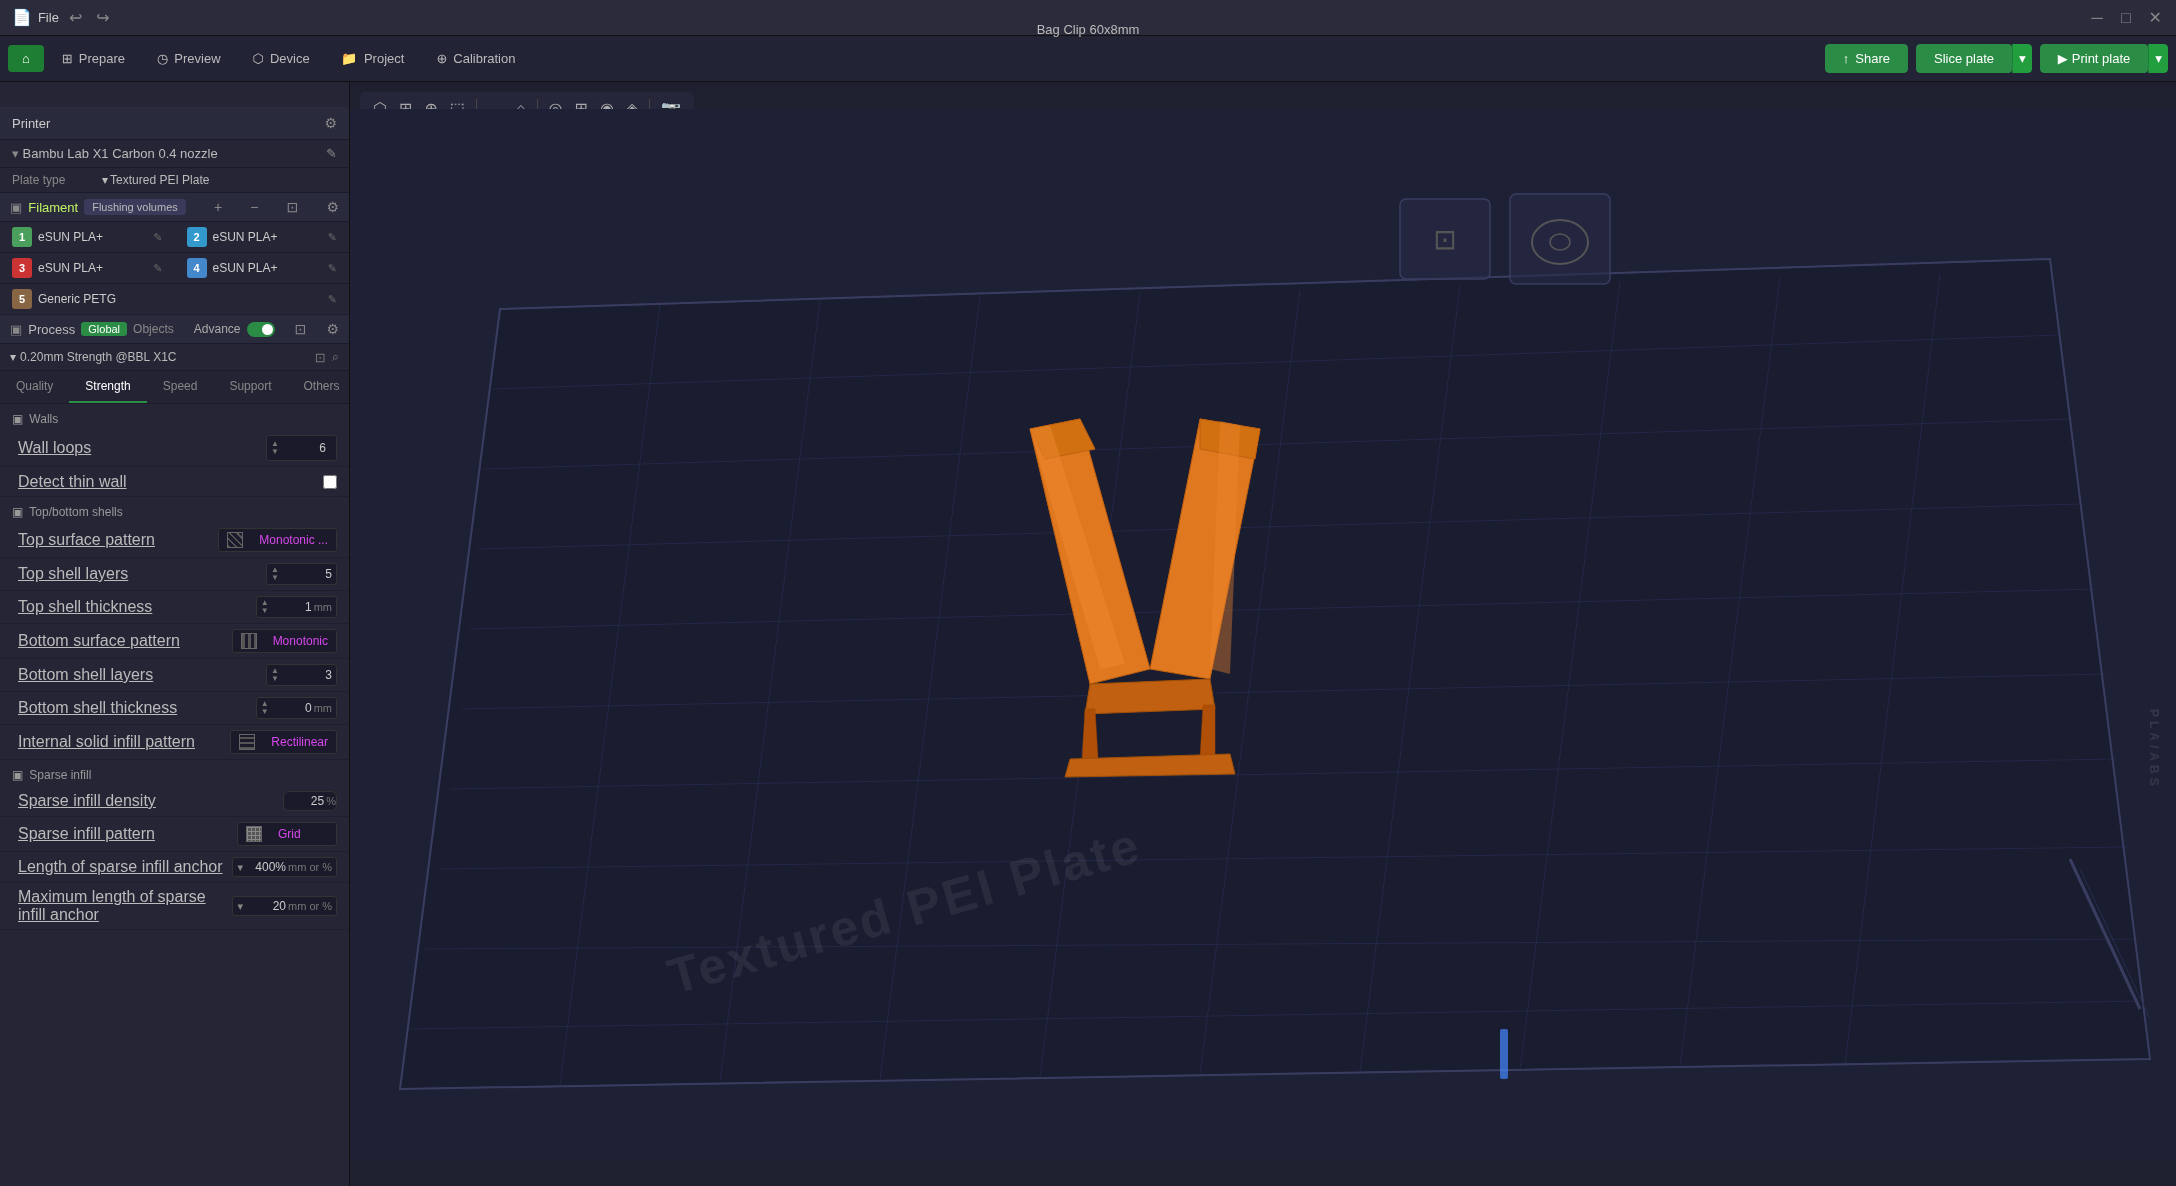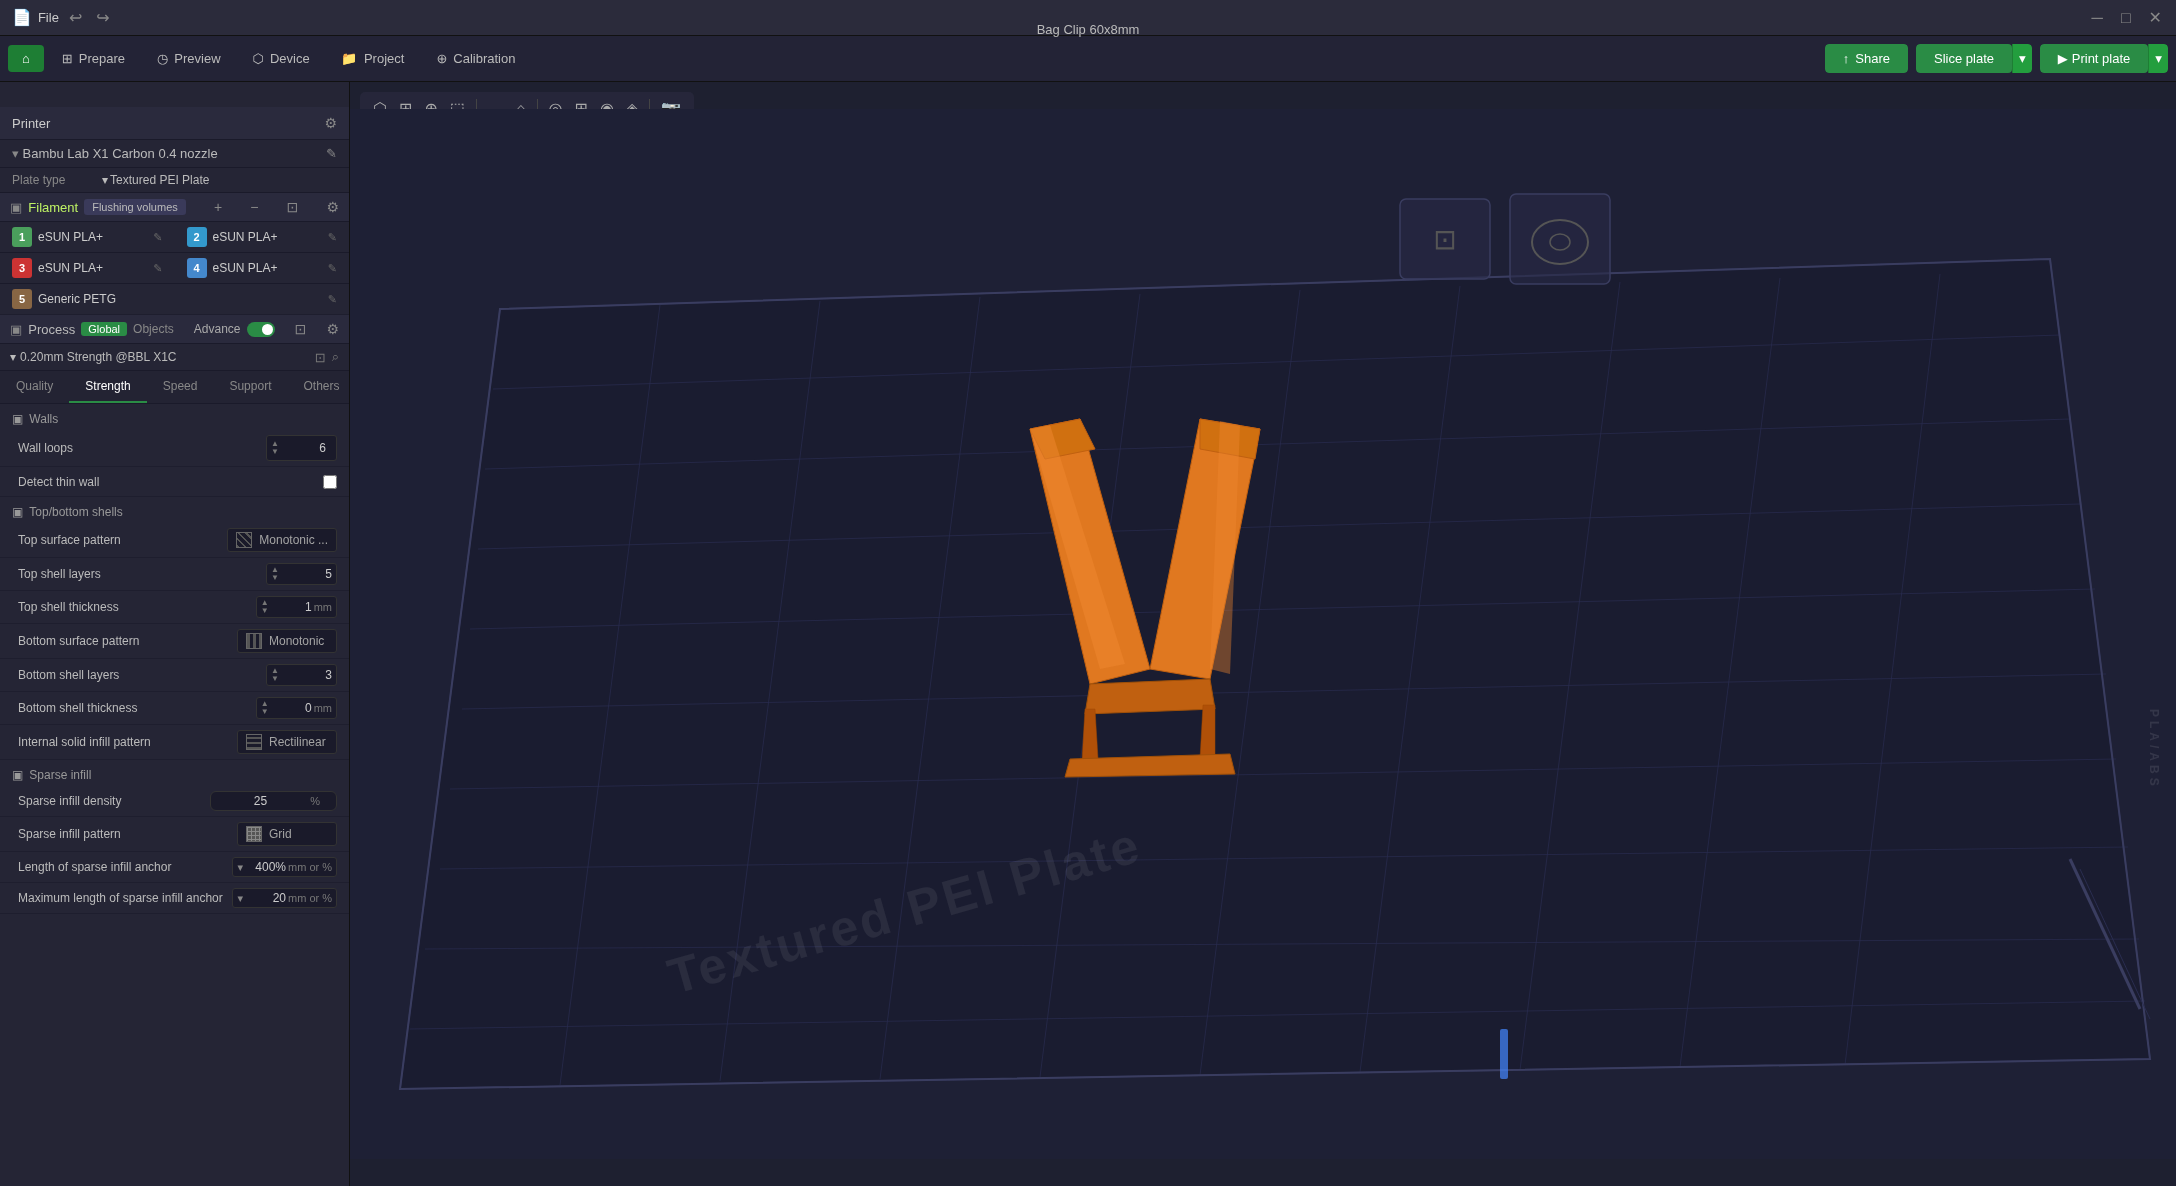--- a/index.html
+++ b/index.html
@@ -329,22 +329,23 @@
 
     .setting-row {
       display: flex;
       align-items: center;
       padding: 5px 12px 5px 18px;
       border-bottom: 1px solid #1e1e2e;
       min-height: 30px;
     }
     .setting-label {
       flex: 1;
-      font-size: 12px;
+      font-size: 16px;
       color: #bbb;
+      text-decoration: underline;
     }
     .setting-value {
       display: flex;
       align-items: center;
       gap: 4px;
     }
     .spin-input {
       background: #1a1a2a;
       border: 1px solid #333;
       border-radius: 3px;
@@ -369,25 +370,25 @@
       border: 1px solid #444;
       cursor: pointer;
     }
 
     .dropdown-value {
       display: flex;
       align-items: center;
       background: #1a1a2a;
       border: 1px solid #333;
       border-radius: 3px;
-      color: #a3a3a3;
+      color: #d946ef;
       font-size: 12px;
       padding: 3px 8px;
       cursor: pointer;
-      gap: 7px;
+      gap: 16px;
       min-width: 100px;
     }
     .pattern-icon {
       width: 16px;
       height: 16px;
       background: repeating-linear-gradient(
         45deg,
         #555 0px, #555 2px,
         transparent 2px, transparent 5px
       );
@@ -736,21 +737,21 @@
       </div>
 
       <div class="settings-section-title">
         <span>▣</span>
         <span>Sparse infill</span>
       </div>
 
       <div class="setting-row">
         <span class="setting-label">Sparse infill density</span>
         <div class="setting-value">
-          <div style="display:flex; align-items:center; background:#1a1a2a; border:1px solid #333; border-radius:6px; padding:2px 16px;gap:41px;">
+          <div style="display:flex; align-items:center; background:#1a1a2a; border:1px solid #333; border-radius:6px; padding:2px 0;">
             <input type="text" value="25" style="background: transparent; border: none; color: rgb(204, 204, 204); font-size: 12px; width: 40px; text-align: right; outline: none;">
             <span class="unit-label">%</span>
           </div>
         </div>
       </div>
 
       <div class="setting-row">
         <span class="setting-label">Sparse infill pattern</span>
         <div class="setting-value">
           <div class="dropdown-value">

